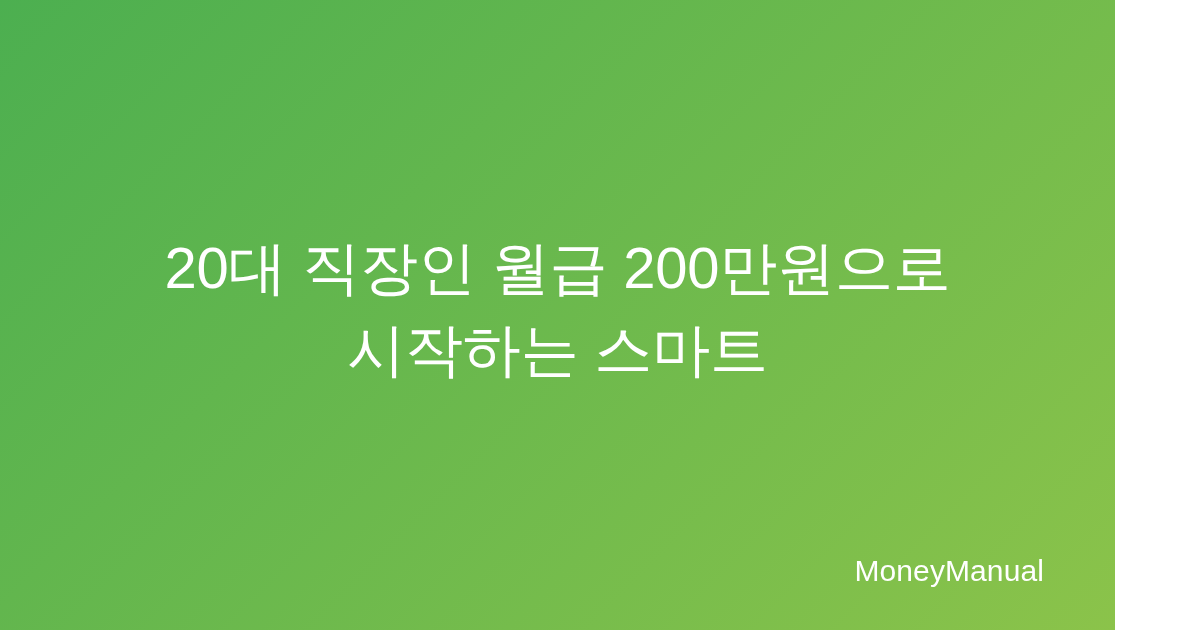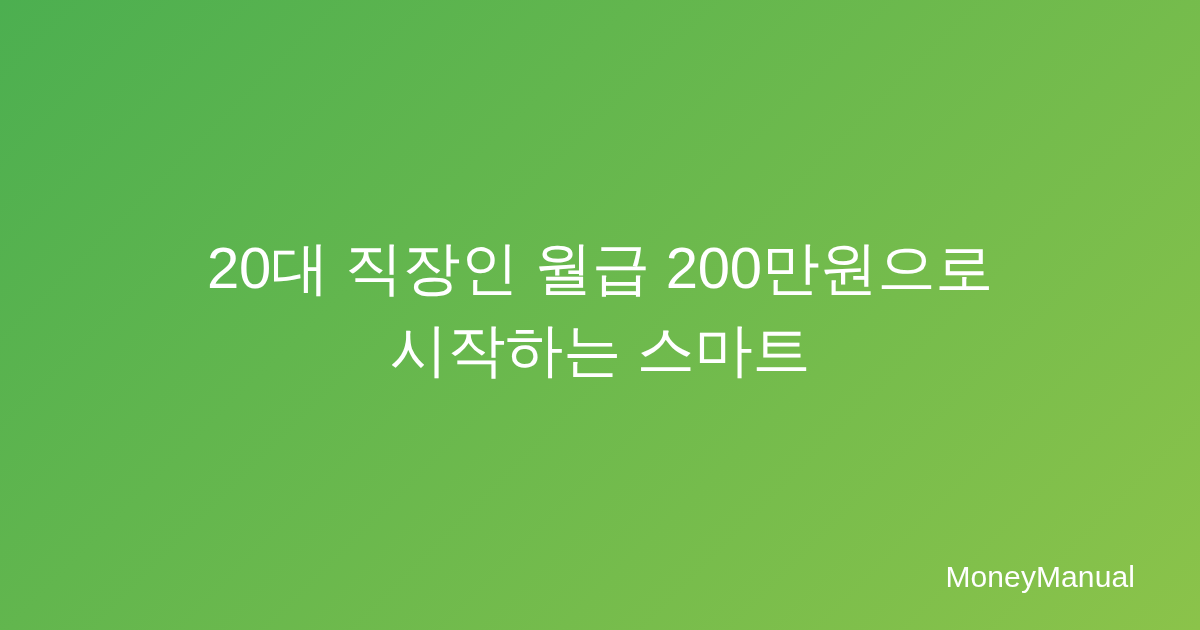--- a/index.html
+++ b/index.html
@@ -12,21 +12,21 @@
     width: 1200px;
     height: 630px;
     overflow: hidden;
     font-family: "Liberation Sans", "DejaVu Sans", sans-serif;
     -webkit-font-smoothing: antialiased;
   }
 
   .og-card {
     position: relative;
     box-sizing: border-box;
-    width: 1200px;
+    width: 1115px;
     height: 630px;
     background: linear-gradient(135deg, #4CAF50 0%, #8BC34A 100%);
     overflow: hidden;
   }
 
   
   .title-wrap {
     position: absolute;
     left: 0;
     right: 0;
@@ -51,21 +51,21 @@
     letter-spacing: -0.2px;
     word-break: keep-all;
     transform: translateY(-6px);
   }
 
   
   .brand {
     position: absolute;
     right: 65px;
     bottom: 38px;
-    margin: 0;
+    margin: 6px;
     color: #FFFFFF;
     font-family: "Liberation Sans", "DejaVu Sans", sans-serif;
     font-size: 30px;
     font-weight: 300;
     line-height: 1;
     letter-spacing: 0.1px;
     white-space: nowrap;
   }
 </style>
 </head>

